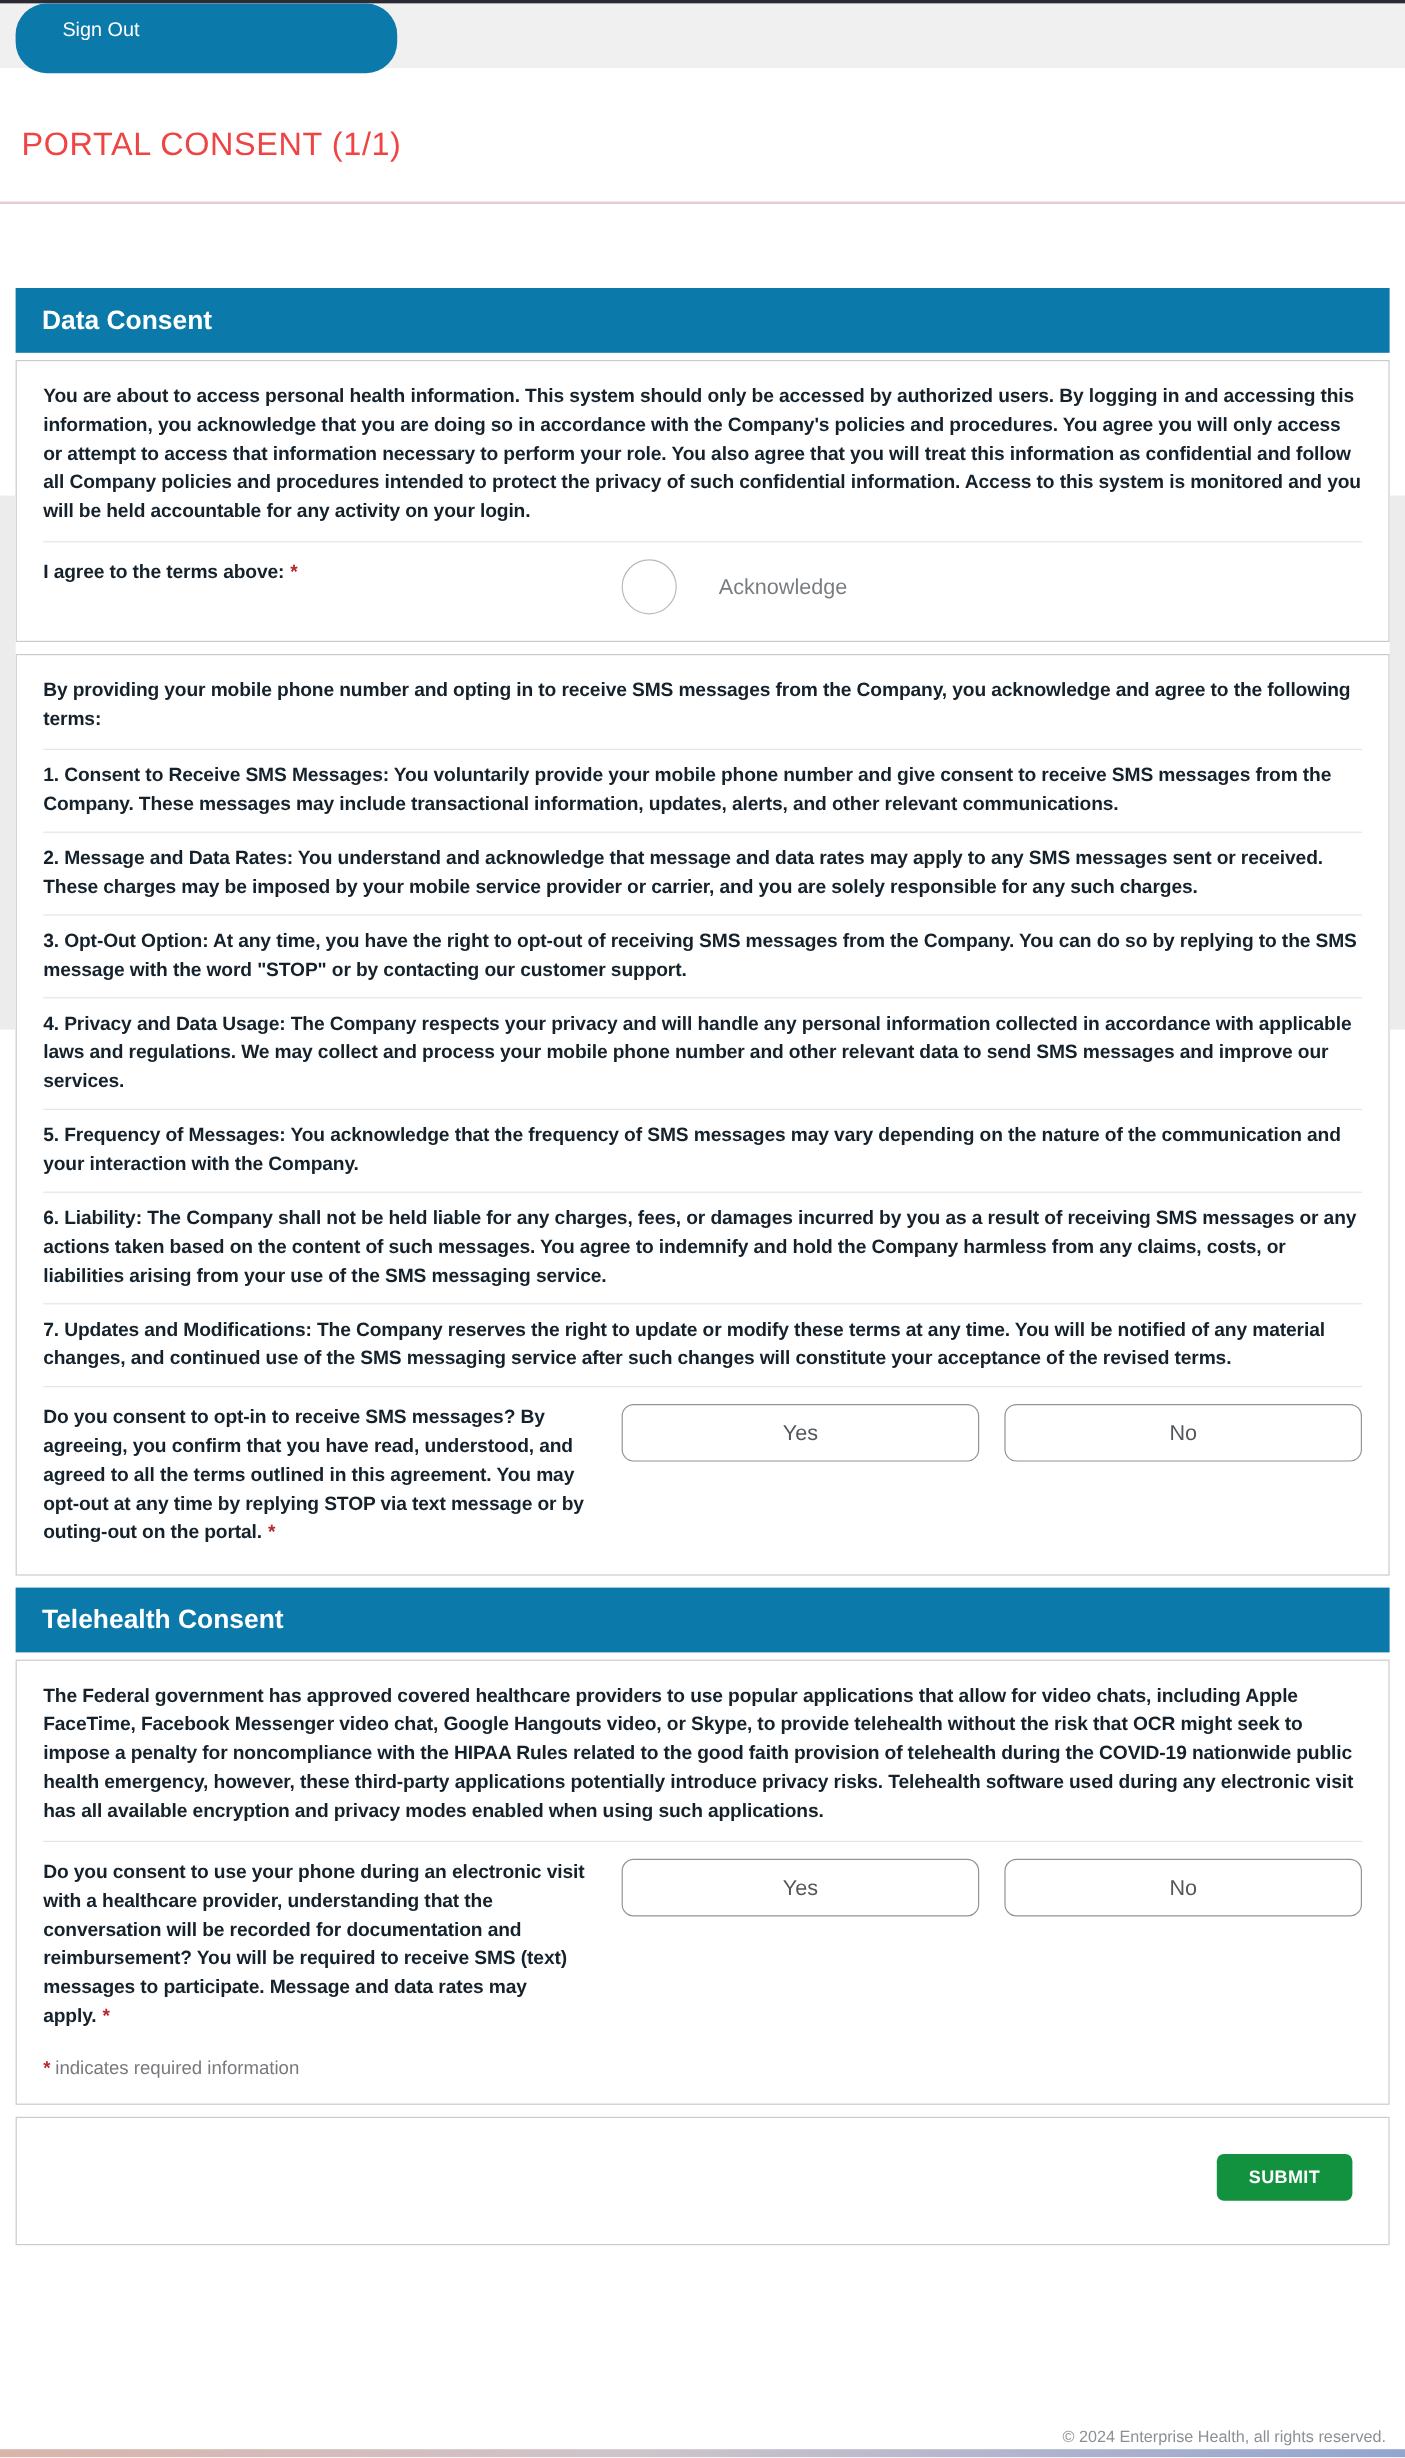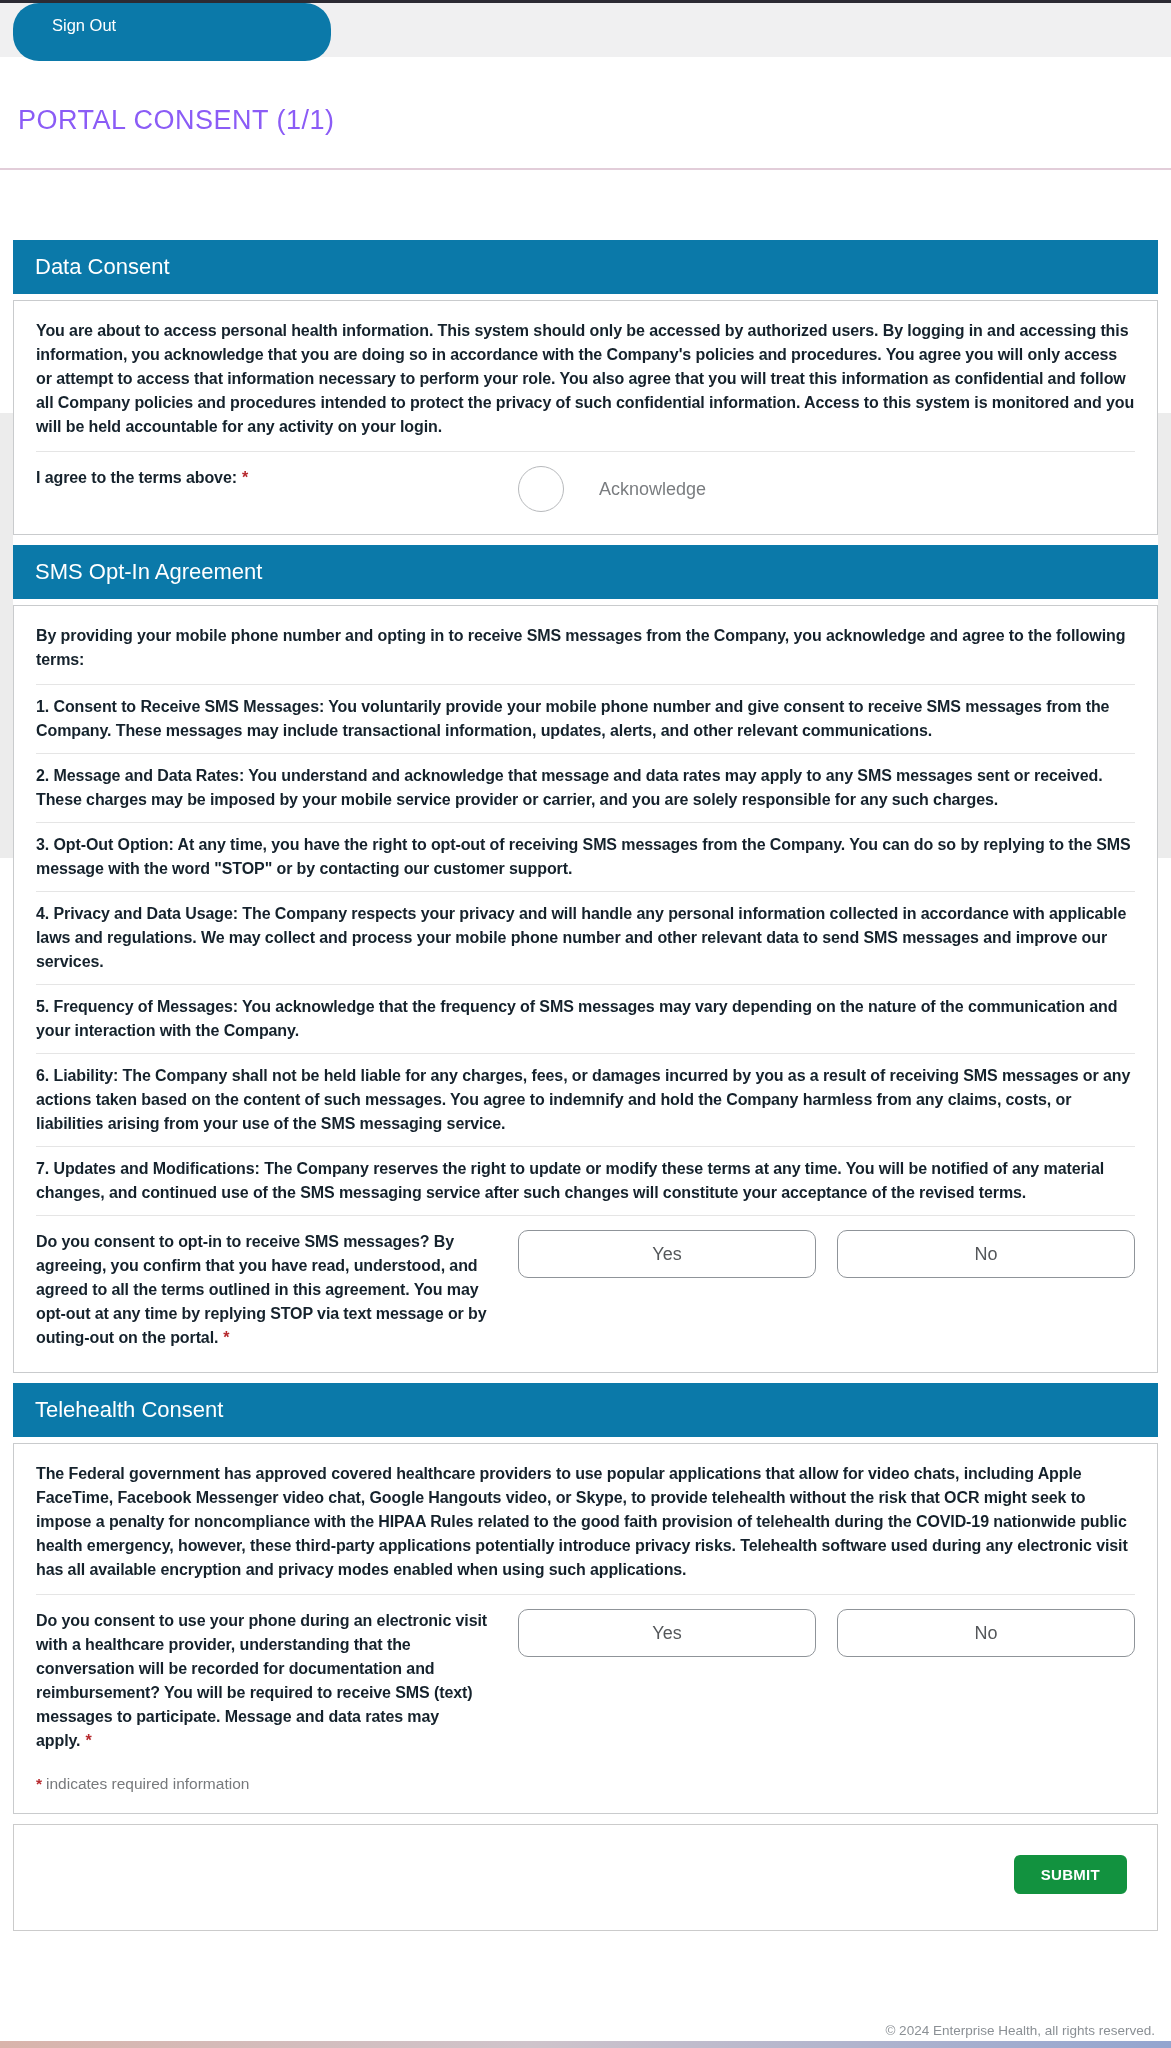--- a/index.html
+++ b/index.html
@@ -12,40 +12,40 @@
   .top-line { height:3px; background:#2c2b33; }
   .top-bar { position:relative; height:54px; background:#f0f0f1; }
   .signout-tab {
     position:absolute; left:13px; top:0; width:318px; height:58px;
     background:#0b79a9; color:#ffffff; font-size:16.5px;
     padding:13px 0 0 39px; cursor:pointer; z-index:2;border-radius:26px;
   }
 
   
   .header-band { position:relative; height:113px; background:#ffffff; border-bottom:2px solid #e2cdd9; }
-  .page-title { position:absolute; left:18px; top:48px; font-size:27px; color:#8b5cf6; letter-spacing:.5px; font-weight:400;text-align:center; }
+  .page-title { position:absolute; left:18px; top:48px; font-size:27px; color:#ef4444; letter-spacing:.5px; font-weight:400;text-align:center; }
   .logo { position:absolute; right:16px; top:14px; display:flex; align-items:center; gap:9px; }
   .sunburst {
     position:relative; width:82px; height:82px; border-radius:50%;
     background:repeating-conic-gradient(from 8deg, #fccb01 0deg 15deg, #f3a81d 15deg 30deg);
     clip-path:polygon(100% 50%, 89.6% 60.6%, 93.3% 75%, 79% 79%, 75% 93.3%, 60.6% 89.6%, 50% 100%, 39.4% 89.6%, 25% 93.3%, 21% 79%, 6.7% 75%, 10.4% 60.6%, 0% 50%, 10.4% 39.4%, 6.7% 25%, 21% 21%, 25% 6.7%, 39.4% 10.4%, 50% 0%, 60.6% 10.4%, 75% 6.7%, 79% 21%, 93.3% 25%, 89.6% 39.4%);
   }
   .sunburst::after { content:""; position:absolute; inset:20px; border-radius:50%; background:#ffffff; }
   .wordmark { font-size:31px; letter-spacing:-.8px; }
   .wordmark .light { color:#a6a8ab; font-weight:400; }
   .wordmark .bold  { color:#56585a; font-weight:700; }
 
   
   .page-body { position:relative; padding-top:70px; }
   .edge-strip { position:absolute; top:243px; width:13px; height:445px; background:#ececec; }
   .edge-strip.left { left:0; } .edge-strip.right { right:0; }
 
   .container { margin:0 13px; }
 
-  .sec-header { background:#0b79a9; color:#ffffff; font-size:22px; font-weight:400; padding:14px 22px; }
+  .sec-header { background:#0b79a9; color:#ffffff; font-size:22px; font-weight:700; padding:14px 22px; }
   .sec-body { margin-top:6px; border:1px solid #c9cbcd; background:#ffffff; padding:4px 22px 14px; margin-bottom:10px; }
 
   .para { font-size:16px; line-height:24px; font-weight:700; color:#15222c; letter-spacing:-.1px; margin:14px 0 12px; }
   .term  { border-top:1px solid #e5e5e5; padding:10px 0; font-size:16px; line-height:24px; font-weight:700; color:#15222c; letter-spacing:-.1px; }
 
   .req { color:#b6282d; font-weight:700; margin-left:5px; }
 
   .consent-row { display:flex; border-top:1px solid #e5e5e5; padding:14px 0 8px; }
   .consent-row .q { width:52.5%; max-width:482px; font-size:16px; line-height:24px; font-weight:700; color:#15222c; letter-spacing:-.1px; padding-right:20px; }
   .consent-row .controls { flex:1; display:flex; align-items:flex-start; gap:21px; }
@@ -100,21 +100,20 @@
           <div class="q">
             <span>I agree to the terms above:</span><span class="req">*</span>
           </div>
           <div class="controls ack-controls">
             <div class="radio-circle"></div>
             <div class="radio-label">Acknowledge</div>
           </div>
         </div>
       </div>
 
-      <div class="sec-header">SMS Opt-In Agreement</div>
       <div class="sec-body">
         <p class="para">By providing your mobile phone number and opting in to receive SMS messages from the Company, you acknowledge and agree to the following terms:</p>
         <div class="term">1. Consent to Receive SMS Messages: You voluntarily provide your mobile phone number and give consent to receive SMS messages from the Company. These messages may include transactional information, updates, alerts, and other relevant communications.</div>
         <div class="term">2. Message and Data Rates: You understand and acknowledge that message and data rates may apply to any SMS messages sent or received. These charges may be imposed by your mobile service provider or carrier, and you are solely responsible for any such charges.</div>
         <div class="term">3. Opt-Out Option: At any time, you have the right to opt-out of receiving SMS messages from the Company. You can do so by replying to the SMS message with the word "STOP" or by contacting our customer support.</div>
         <div class="term">4. Privacy and Data Usage: The Company respects your privacy and will handle any personal information collected in accordance with applicable laws and regulations. We may collect and process your mobile phone number and other relevant data to send SMS messages and improve our services.</div>
         <div class="term">5. Frequency of Messages: You acknowledge that the frequency of SMS messages may vary depending on the nature of the communication and your interaction with the Company.</div>
         <div class="term">6. Liability: The Company shall not be held liable for any charges, fees, or damages incurred by you as a result of receiving SMS messages or any actions taken based on the content of such messages. You agree to indemnify and hold the Company harmless from any claims, costs, or liabilities arising from your use of the SMS messaging service.</div>
         <div class="term">7. Updates and Modifications: The Company reserves the right to update or modify these terms at any time. You will be notified of any material changes, and continued use of the SMS messaging service after such changes will constitute your acceptance of the revised terms.</div>
         <div class="consent-row">

